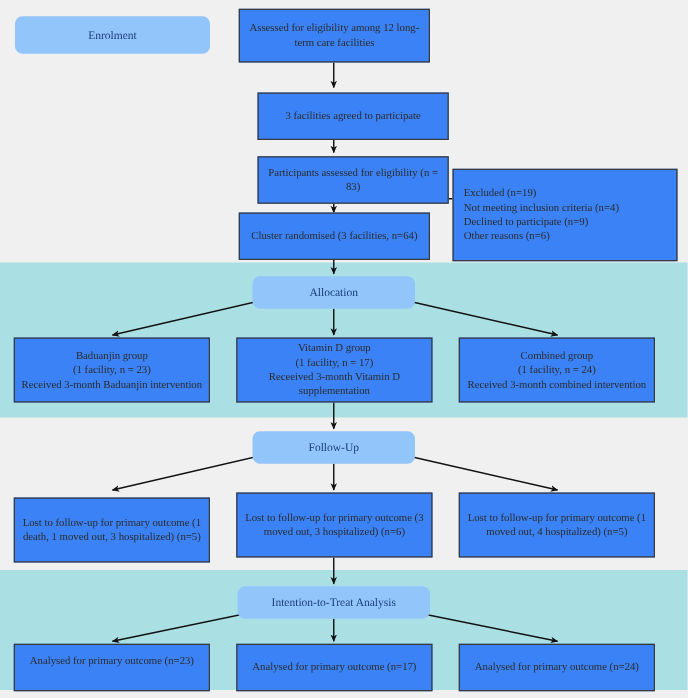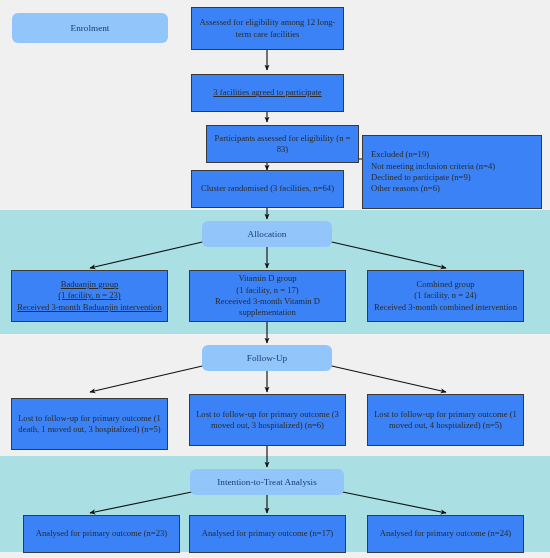--- a/index.html
+++ b/index.html
@@ -106,42 +106,42 @@
   </div>
 
   <div class="pill" style="left:190px;top:469px;width:154px;height:26px;">
     <span>Intention-to-Treat Analysis</span>
   </div>
 
   <div class="box" style="left:191px;top:7px;width:153px;height:43px;">
     <span>Assessed for eligibility among 12 long-term care facilities</span>
   </div>
 
-  <div class="box" style="left:191px;top:74px;width:153px;height:32px;text-decoration:underline;">
+  <div class="box" style="left:206px;top:74px;width:153px;height:32px;">
     <span>3 facilities agreed to participate</span>
   </div>
 
   <div class="box" style="left:206px;top:125px;width:153px;height:33px;">
     <span>Participants assessed for eligibility (n = 83)</span>
   </div>
 
   <div class="box" style="left:191px;top:170px;width:153px;height:32px;">
     <span>Cluster randomised (3 facilities, n=64)</span>
   </div>
 
   <div class="box box-left" style="left:362px;top:122px;width:180px;height:74px;padding-left:8px;">
     <div>
       <span>Excluded (n=19)</span>
       <span>Not meeting inclusion criteria (n=4)</span>
       <span>Declined to participate (n=9)</span>
       <span>Other reasons (n=6)</span>
     </div>
   </div>
 
-  <div class="box" style="left:11px;top:270px;width:157px;height:52px;text-decoration:underline;">
+  <div class="box" style="left:11px;top:270px;width:157px;height:52px;">
     <div>
       <span>Baduanjin group</span>
       <span>(1 facility, n = 23)</span>
       <span>Received 3-month Baduanjin intervention</span>
     </div>
   </div>
 
   <div class="box" style="left:189px;top:270px;width:157px;height:52px;justify-content:flex-end;">
     <div>
       <span>Vitamin D group</span>
@@ -163,21 +163,21 @@
   </div>
 
   <div class="box" style="left:189px;top:394px;width:157px;height:52px;">
     <span>Lost to follow-up for primary outcome (3 moved out, 3 hospitalized) (n=6)</span>
   </div>
 
   <div class="box" style="left:367px;top:394px;width:157px;height:52px;">
     <span>Lost to follow-up for primary outcome (1 moved out, 4 hospitalized) (n=5)</span>
   </div>
 
-  <div class="box" style="left:23px;top:515px;width:157px;height:32px;">
+  <div class="box" style="left:11px;top:515px;width:157px;height:32px;align-items:flex-end;">
     <span>Analysed for primary outcome (n=23)</span>
   </div>
 
   <div class="box" style="left:189px;top:515px;width:157px;height:32px;text-align:right;">
     <span>Analysed for primary outcome (n=17)</span>
   </div>
 
   <div class="box" style="left:367px;top:515px;width:157px;height:32px;">
     <span>Analysed for primary outcome (n=24)</span>
   </div>

